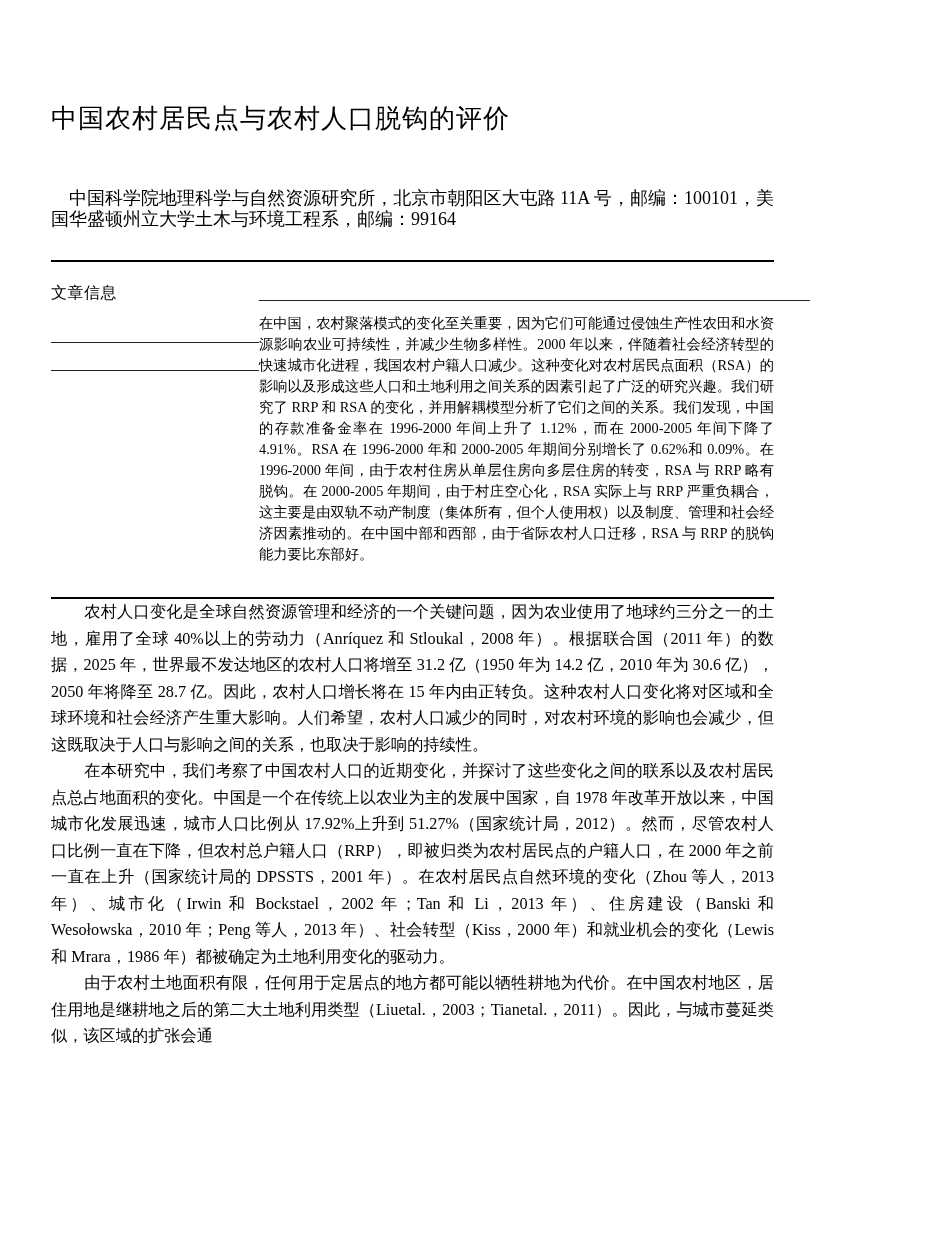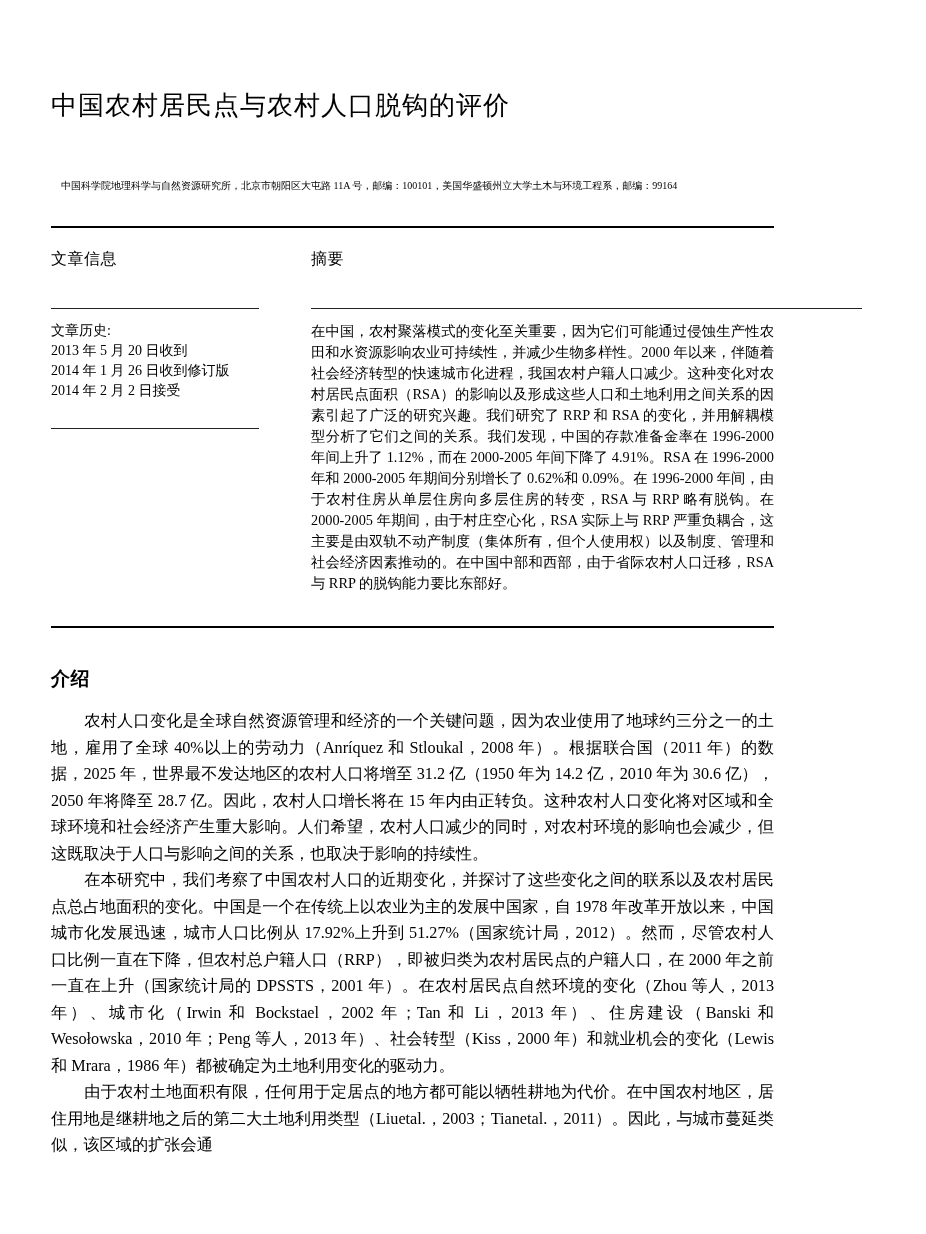--- a/index.html
+++ b/index.html
@@ -8,54 +8,53 @@
     background: #ffffff;
   }
   body {
     width: 926px;
     height: 1234px;
     overflow: hidden;
     color: #000000;
     font-family: "Liberation Serif", "DejaVu Serif", serif;
   }
   .page {
-    padding: 3px 51px;
+    padding: 16px 51px;
     box-sizing: border-box;
     width: 825px;
   }
   .title {
     margin: 0;
     padding-top: 86px;
     font-size: 26px;
     font-weight: normal;
     letter-spacing: 1px;
     line-height: 34px;
   }
   .authors {
     margin-top: 20px;
     font-size: 18px;
     line-height: 23px;
     letter-spacing: 0.5px;
   }
   .affiliation {
     margin: 52px 0 0 0;
-    font-size: 10px;
+    font-size: 18px;
     line-height: 21px;
     text-indent: 1em;
     text-align: justify;
   }
   .rule-heavy {
     border: none;
     border-top: 2px solid #000000;
     margin: 30px 0 0 0;
     height: 0;
   }
   .info-grid {
     display: flex;
-    gap: 52px;
   }
   .col-left {
     width: 208px;
     flex: none;
   }
   .col-right {
     flex: 1;
     min-width: 0;
   }
   .col-header {
@@ -119,38 +118,30 @@
 
   <p class="affiliation">中国科学院地理科学与自然资源研究所，北京市朝阳区大屯路 11A 号，邮编：100101，美国华盛顿州立大学土木与环境工程系，邮编：99164</p>
 
   <hr class="rule-heavy">
 
   <div class="info-grid">
 
     <div class="col-left">
       <div class="col-header">文章信息</div>
       <hr class="col-rule">
-      <div class="info-list">
-        <div class="line">文章历史:</div>
-        <div class="line">2013 年 5 月 20 日收到</div>
-        <div class="line">2014 年 1 月 26 日收到修订版</div>
-        <div class="line">2014 年 2 月 2 日接受</div>
-      </div>
       <hr class="col-rule mid">
     </div>
 
     <div class="col-right">
-      <div class="col-header">摘要</div>
       <hr class="col-rule">
       <p class="abstract">在中国，农村聚落模式的变化至关重要，因为它们可能通过侵蚀生产性农田和水资源影响农业可持续性，并减少生物多样性。2000 年以来，伴随着社会经济转型的快速城市化进程，我国农村户籍人口减少。这种变化对农村居民点面积（RSA）的影响以及形成这些人口和土地利用之间关系的因素引起了广泛的研究兴趣。我们研究了 RRP 和 RSA 的变化，并用解耦模型分析了它们之间的关系。我们发现，中国的存款准备金率在 1996-2000 年间上升了 1.12%，而在 2000-2005 年间下降了 4.91%。RSA 在 1996-2000 年和 2000-2005 年期间分别增长了 0.62%和 0.09%。在 1996-2000 年间，由于农村住房从单层住房向多层住房的转变，RSA 与 RRP 略有脱钩。在 2000-2005 年期间，由于村庄空心化，RSA 实际上与 RRP 严重负耦合，这主要是由双轨不动产制度（集体所有，但个人使用权）以及制度、管理和社会经济因素推动的。在中国中部和西部，由于省际农村人口迁移，RSA 与 RRP 的脱钩能力要比东部好。</p>
     </div>
 
   </div>
 
   <hr class="rule-heavy bottom">
 
-  <h2 class="section-heading">介绍</h2>
 
   <p class="body-para">农村人口变化是全球自然资源管理和经济的一个关键问题，因为农业使用了地球约三分之一的土地，雇用了全球 40%以上的劳动力（Anríquez 和 Stloukal，2008 年）。根据联合国（2011 年）的数据，2025 年，世界最不发达地区的农村人口将增至 31.2 亿（1950 年为 14.2 亿，2010 年为 30.6 亿），2050 年将降至 28.7 亿。因此，农村人口增长将在 15 年内由正转负。这种农村人口变化将对区域和全球环境和社会经济产生重大影响。人们希望，农村人口减少的同时，对农村环境的影响也会减少，但这既取决于人口与影响之间的关系，也取决于影响的持续性。</p>
   <p class="body-para">在本研究中，我们考察了中国农村人口的近期变化，并探讨了这些变化之间的联系以及农村居民点总占地面积的变化。中国是一个在传统上以农业为主的发展中国家，自 1978 年改革开放以来，中国城市化发展迅速，城市人口比例从 17.92%上升到 51.27%（国家统计局，2012）。然而，尽管农村人口比例一直在下降，但农村总户籍人口（RRP），即被归类为农村居民点的户籍人口，在 2000 年之前一直在上升（国家统计局的 DPSSTS，2001 年）。在农村居民点自然环境的变化（Zhou 等人，2013 年）、城市化（Irwin 和 Bockstael，2002 年；Tan 和 Li，2013 年）、住房建设（Banski 和 Wesołowska，2010 年；Peng 等人，2013 年）、社会转型（Kiss，2000 年）和就业机会的变化（Lewis 和 Mrara，1986 年）都被确定为土地利用变化的驱动力。</p>
   <p class="body-para">由于农村土地面积有限，任何用于定居点的地方都可能以牺牲耕地为代价。在中国农村地区，居住用地是继耕地之后的第二大土地利用类型（Liuetal.，2003；Tianetal.，2011）。因此，与城市蔓延类似，该区域的扩张会通</p>
 
 </div>
 
 </body></html>

